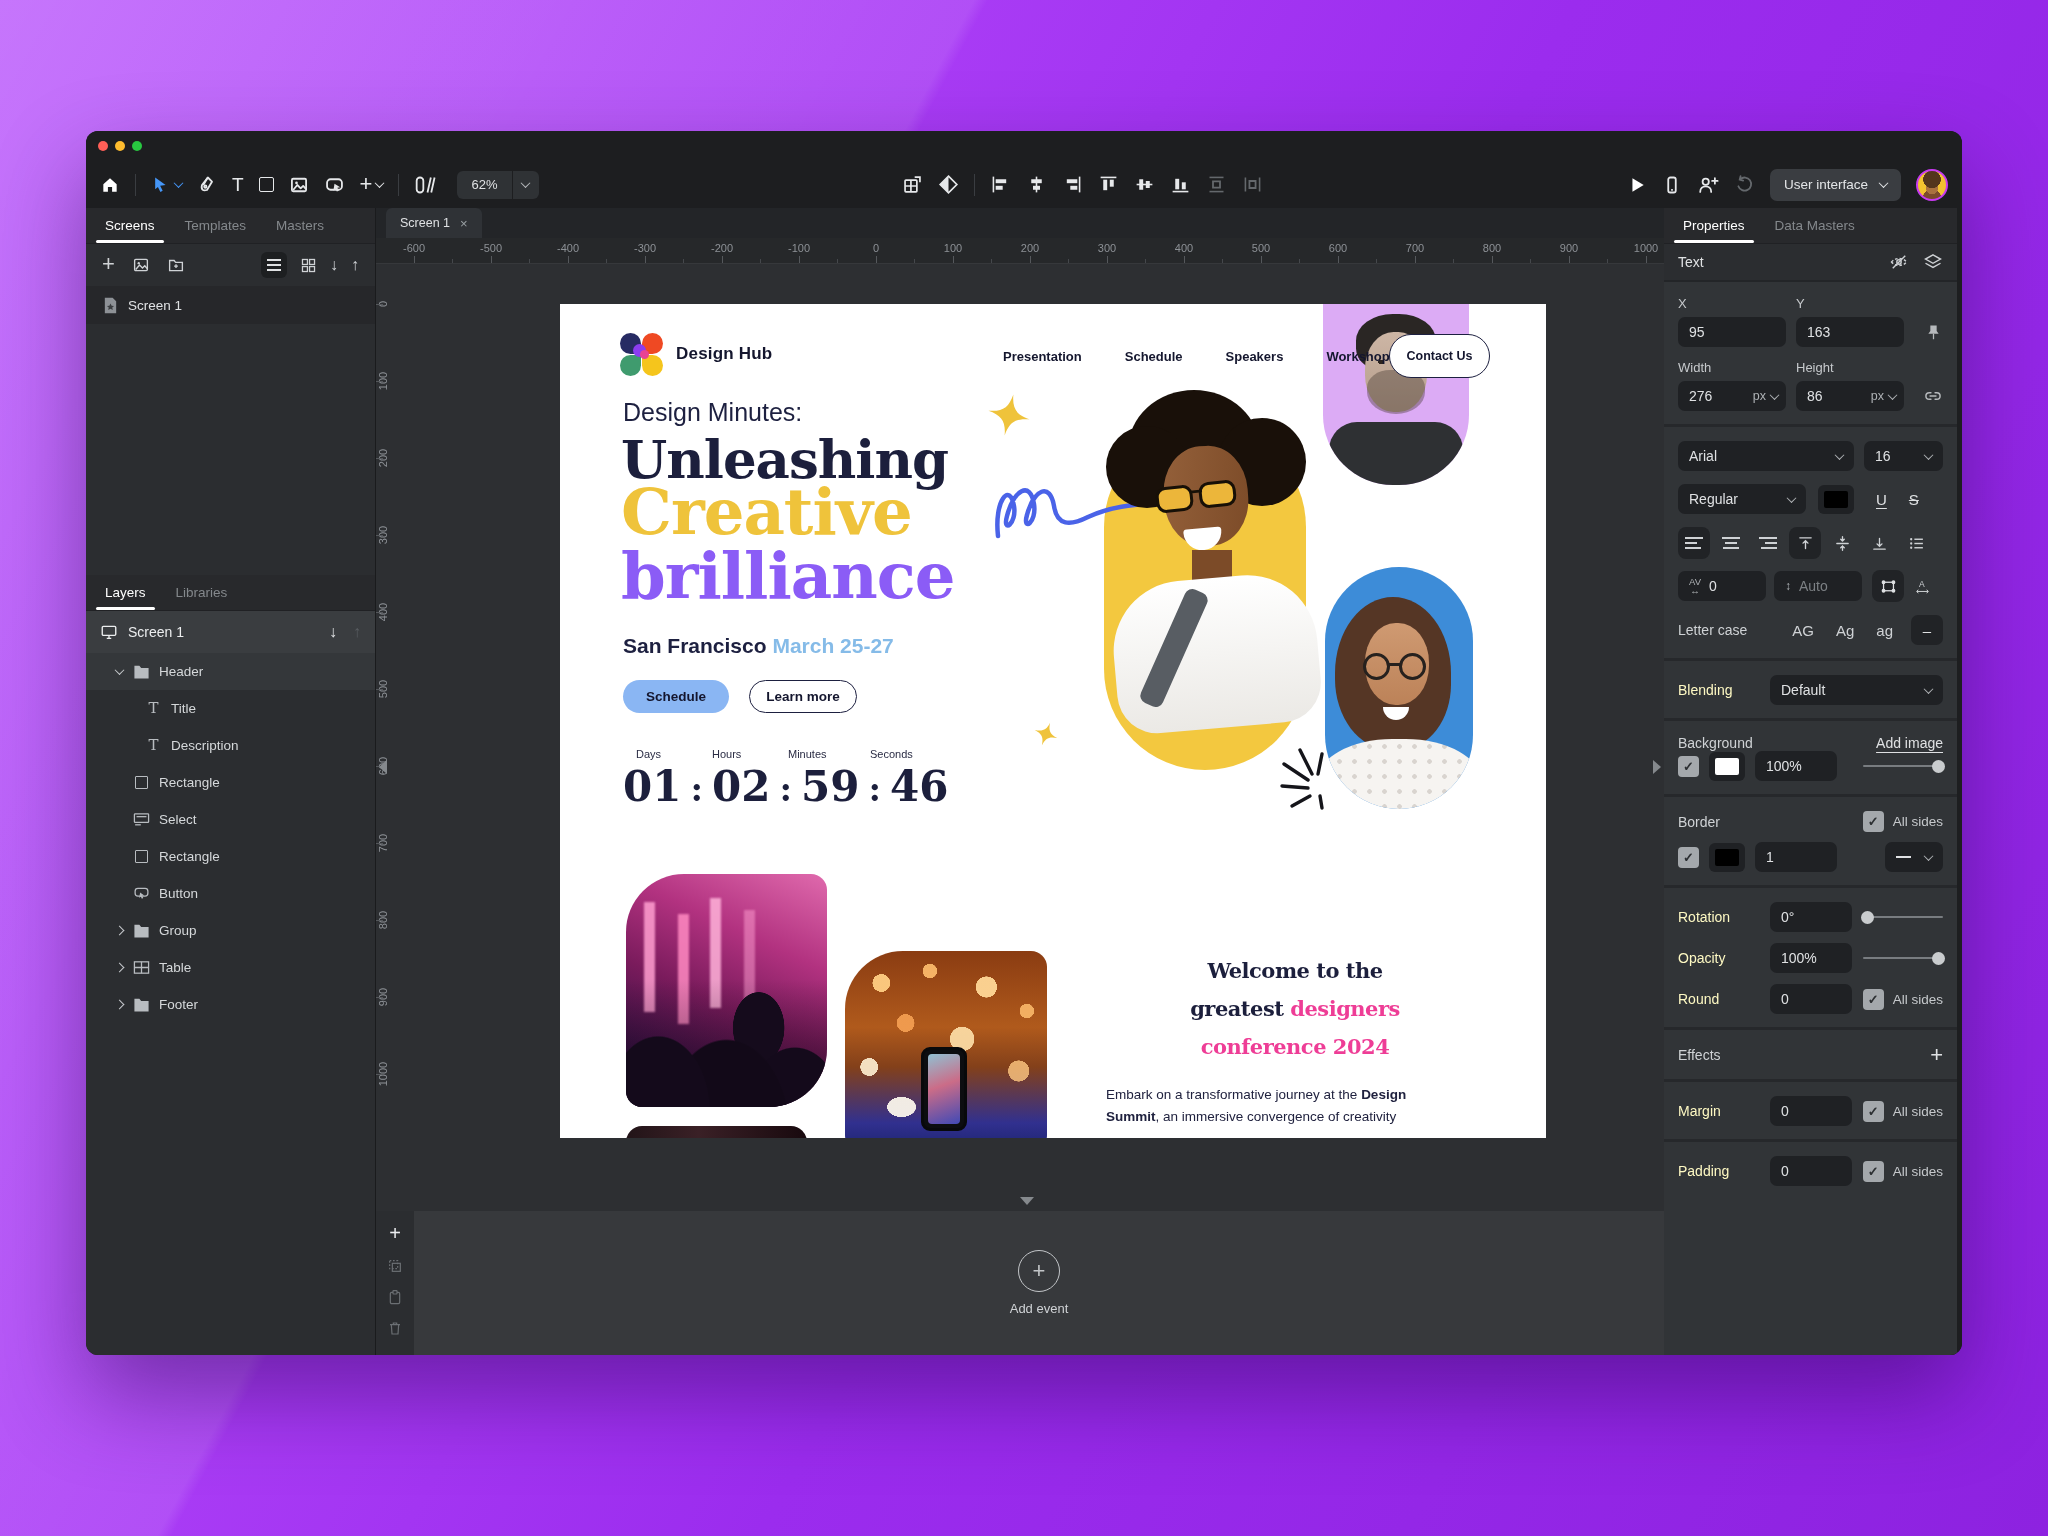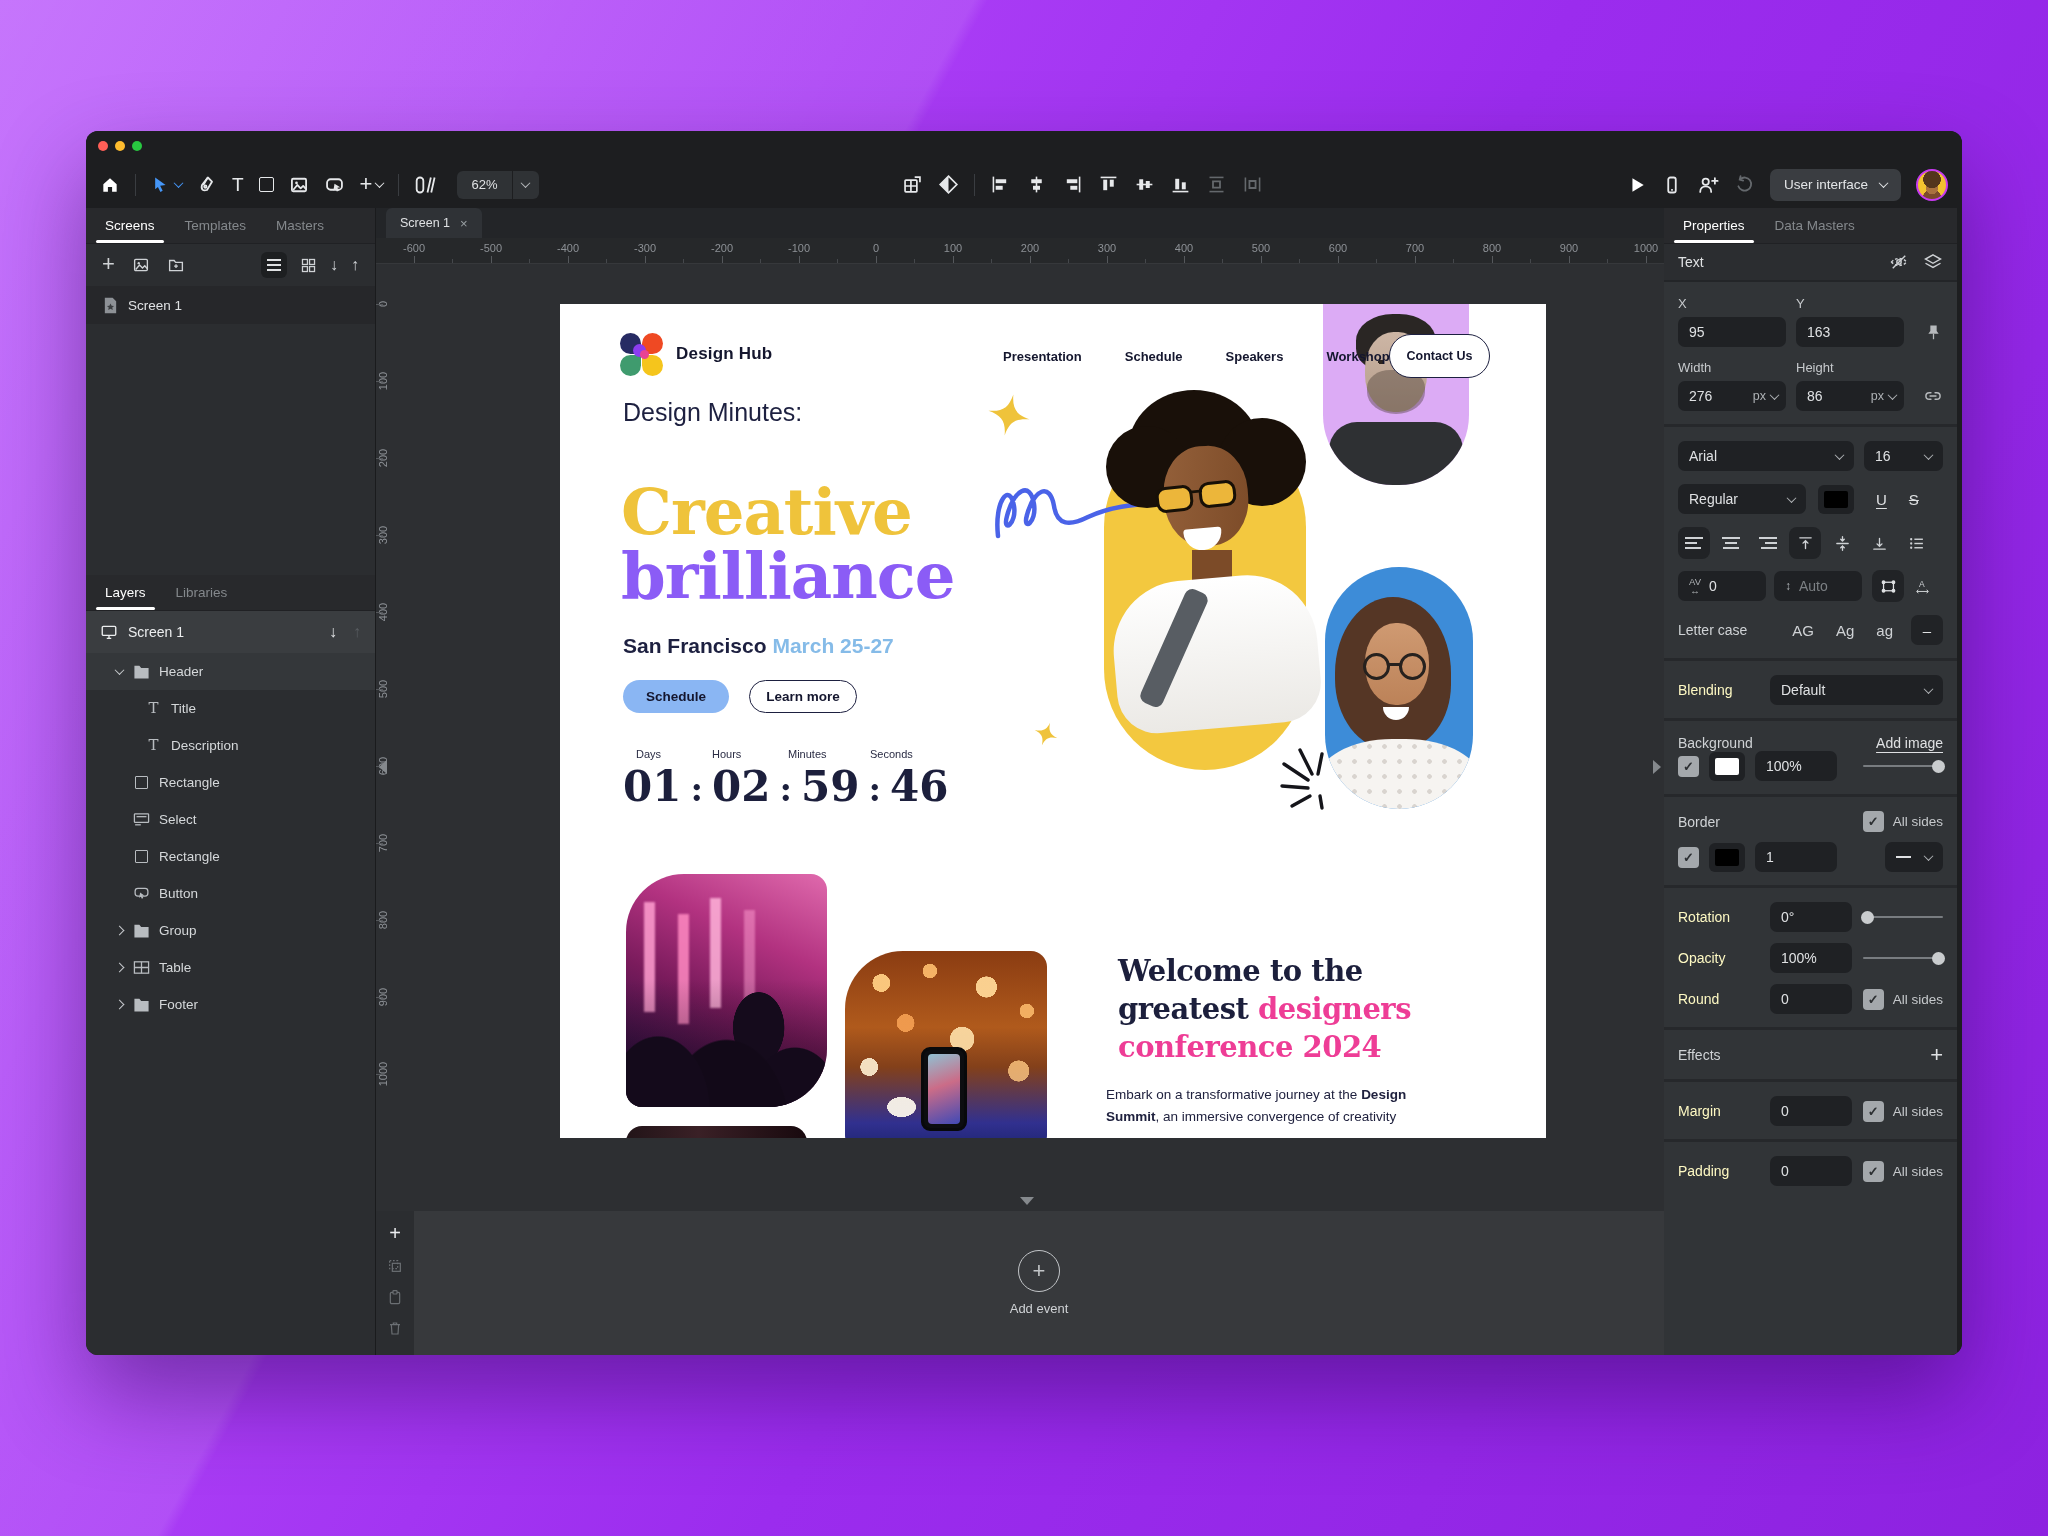--- a/index.html
+++ b/index.html
@@ -218,21 +218,21 @@
       radial-gradient(16px 16px at 30% 36%,rgba(255,170,90,.8) 0 55%,rgba(0,0,0,0) 56%),
       radial-gradient(22px 22px at 58% 44%,rgba(255,225,170,.9) 0 55%,rgba(0,0,0,0) 56%),
       radial-gradient(16px 16px at 12% 58%,rgba(255,240,210,.9) 0 55%,rgba(0,0,0,0) 56%),
       radial-gradient(19px 19px at 86% 60%,rgba(255,200,130,.8) 0 55%,rgba(0,0,0,0) 56%),
       radial-gradient(26px 18px at 28% 78%,rgba(250,245,235,.95) 0 55%,rgba(0,0,0,0) 56%),
       radial-gradient(26px 18px at 52% 80%,rgba(250,245,235,.9) 0 55%,rgba(0,0,0,0) 56%),
       linear-gradient(180deg,#8a3c12 0%,#b05a1c 38%,#83401a 58%,#31308f 86%,#1c2470 100%);}
   .phone{position:absolute;left:76px;top:96px;width:46px;height:84px;background:#0c0d10;border:3px solid #08090b;border-radius:9px;}
   .phone i{position:absolute;inset:4px;display:block;border-radius:4px;background:linear-gradient(160deg,#9fd4e8 0%,#e07795 45%,#4750c8 100%);opacity:.9;}
   .photo3{position:absolute;left:66px;top:822px;width:181px;height:20px;border-radius:16px 16px 0 0;background:linear-gradient(90deg,#221418,#3a2026 40%,#18090e);z-index:2;}
-  .welcome{position:absolute;left:558px;top:648px;width:420px;font-family:"DejaVu Serif",serif;font-weight:bold;font-size:29px;line-height:38px;color:#1c1f3c;letter-spacing:-.5px;z-index:5;}
+  .welcome{position:absolute;left:525px;top:648px;width:420px;font-family:"DejaVu Serif",serif;font-weight:bold;font-size:21px;line-height:38px;color:#1c1f3c;letter-spacing:-.5px;z-index:5;text-align:center;}
   .welcome .pink{color:#ee3d96;}
   .abodytxt{position:absolute;left:546px;top:780px;width:345px;font-size:13.5px;line-height:22px;color:#20223f;z-index:5;}
   .abodytxt b{font-weight:bold;}
 </style>
 </head>
 <body>
 
 <div class="desktop">
   <div class="window">
 
@@ -665,20 +665,21 @@
               <span class="nav">
                 <span>Presentation</span>
                 <span>Schedule</span>
                 <span>Speakers</span>
                 <span>Workshops</span>
               </span>
               <span class="ctapill">Contact Us</span>
             </div>
 
             <div class="kicker">Design Minutes:</div>
+            <div class="h1a">Unleashing</div>
             <div class="h1b">Creative</div>
             <div class="h1c">brilliance</div>
             <div class="loc">
               <span>San Francisco</span>
               <span class="date"> <span>March 25-27</span></span>
             </div>
             <div class="herobtns">
               <span class="btnp">Schedule</span>
               <span class="btns">Learn more</span>
             </div>

